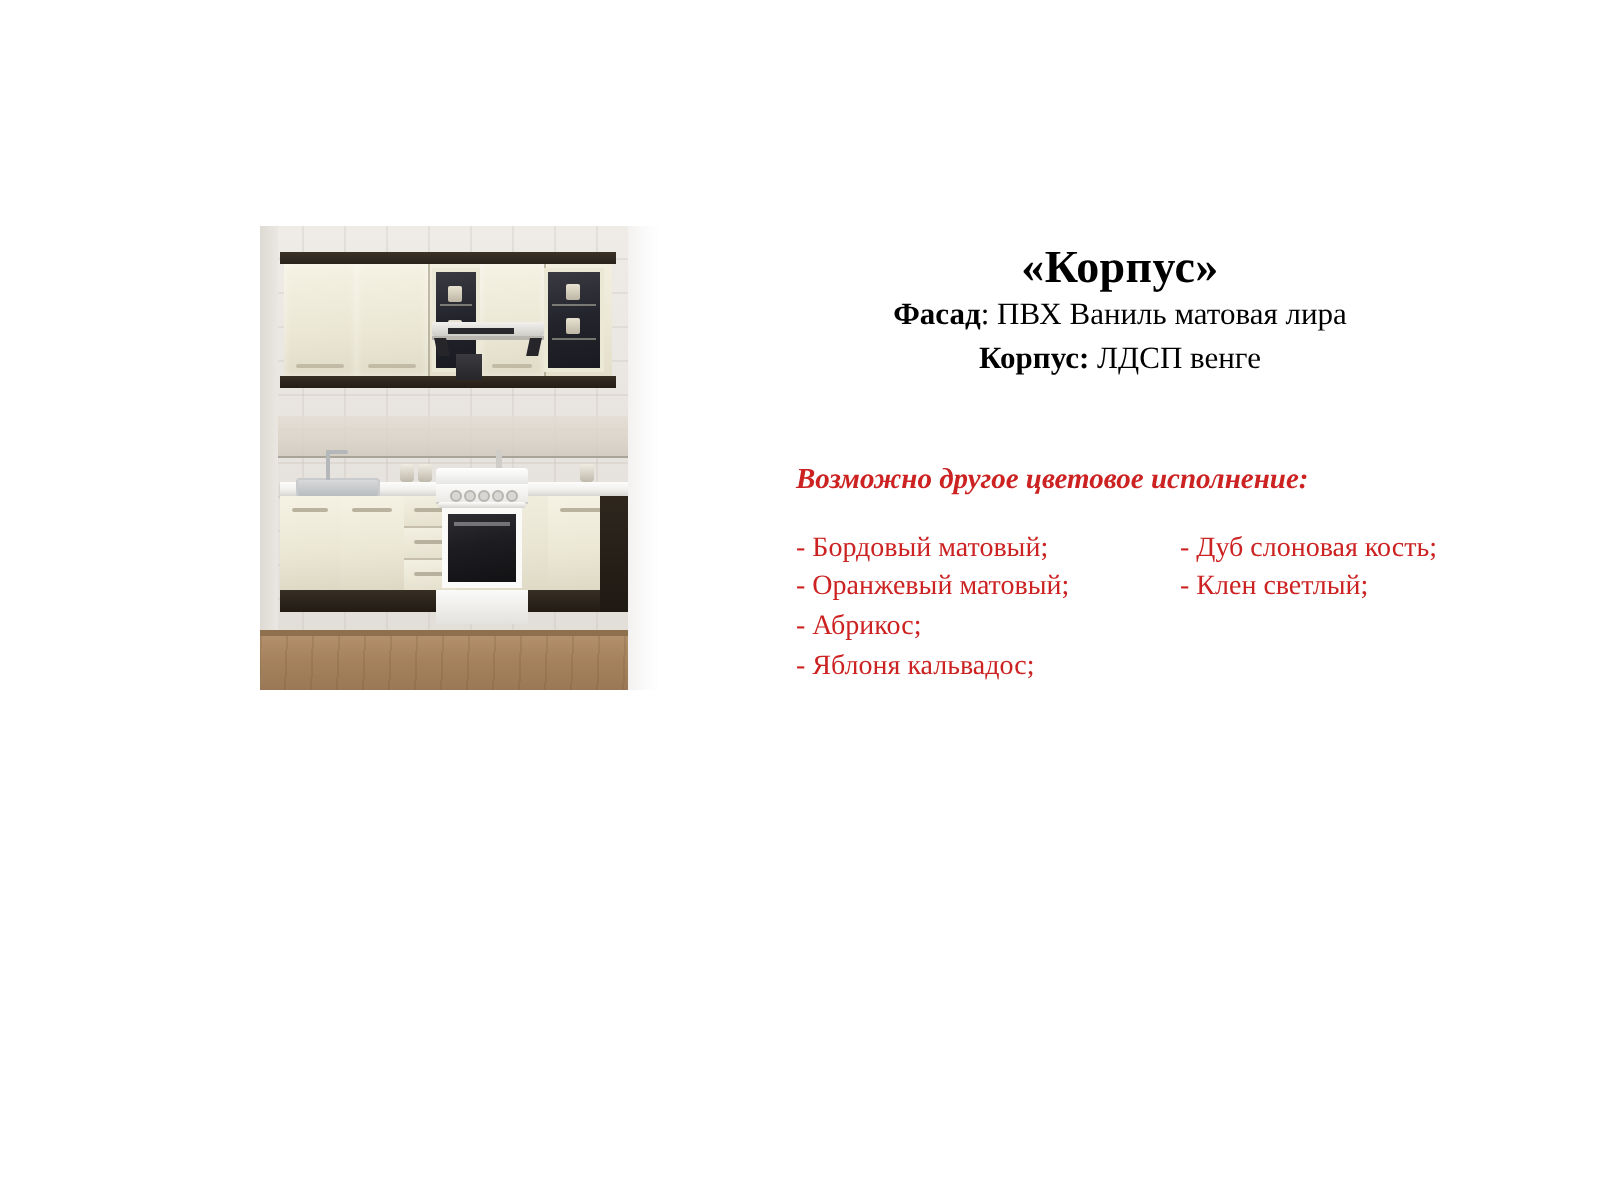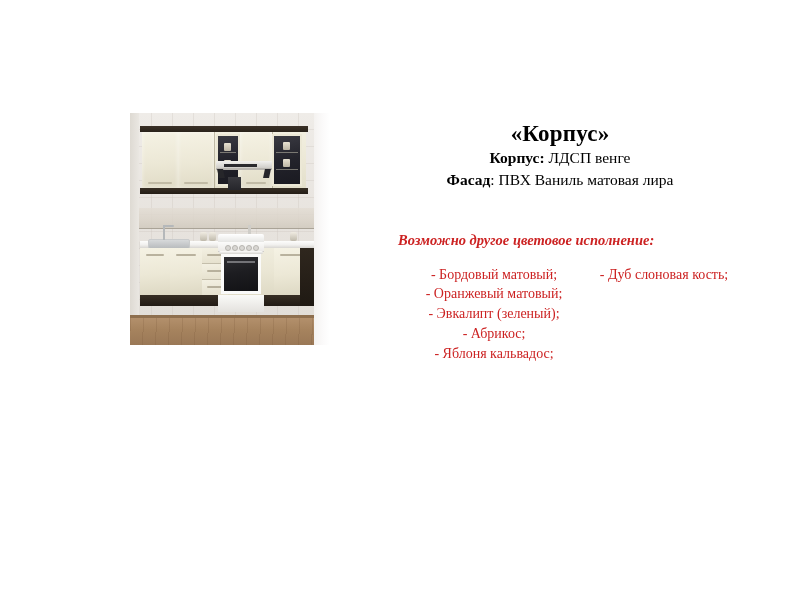--- a/index.html
+++ b/index.html
@@ -281,21 +281,20 @@
     display: flex;
     align-items: flex-start;
   }
   .opt-col { flex: 0 0 auto; }
   .opt-col.left  { width: 192px; }
   .opt-col.right { width: 148px; }
   .opt-item {
     font-size: 14px;
     line-height: 1.42;
     white-space: nowrap;
-    text-align: center;
   }
 </style>
 </head>
 <body style="background: rgb(255, 255, 255); color: rgb(0, 0, 0);">
 
 <div class="photo-frame">
   <div class="photo-inner">
 
     <div class="wall"></div>
     <div class="wall-left-strip"></div>
@@ -386,36 +385,36 @@
     </div>
 
     <div class="wall-right-strip"></div>
   </div>
 </div>
 
 <div class="heading">
   <div class="title">«Корпус»</div>
 
   <div class="spec-line">
+    <span class="lbl">Фасад</span><span>: ПВХ Ваниль матовая лира</span>
+  </div>
+
+  <div class="spec-line">
     <span class="lbl">Корпус:</span><span> ЛДСП венге</span>
-  </div>
-
-  <div class="spec-line">
-    <span class="lbl">Фасад</span><span>: ПВХ Ваниль матовая лира</span>
   </div>
 
 </div>
 
 <div class="options" style="color: rgb(204, 34, 34);">
   <div class="options-title">Возможно другое цветовое исполнение:</div>
   <div class="options-cols">
     <div class="opt-col left">
       <div class="opt-item">- Бордовый матовый;</div>
       <div class="opt-item">- Оранжевый матовый;</div>
-      <div class="opt-item">- Эвкалипт (зеленый);</div>
       <div class="opt-item">- Абрикос;</div>
       <div class="opt-item">- Яблоня кальвадос;</div>
     </div>
     <div class="opt-col right">
       <div class="opt-item">- Дуб слоновая кость;</div>
+      <div class="opt-item">- Клен светлый;</div>
     </div>
   </div>
 </div>
 
 </body></html>

